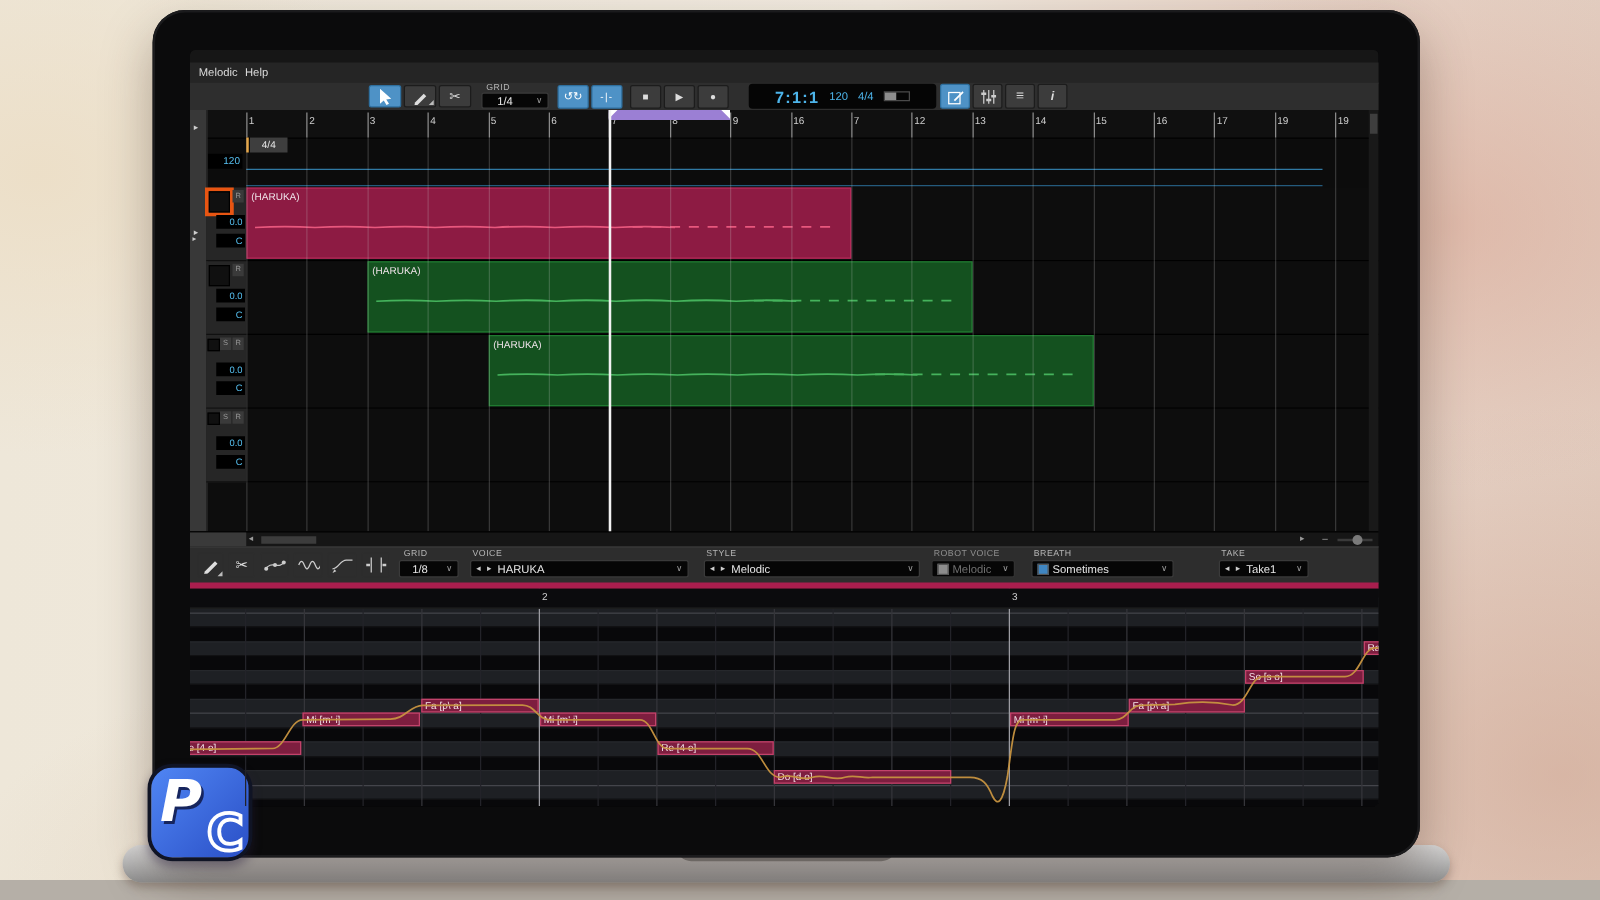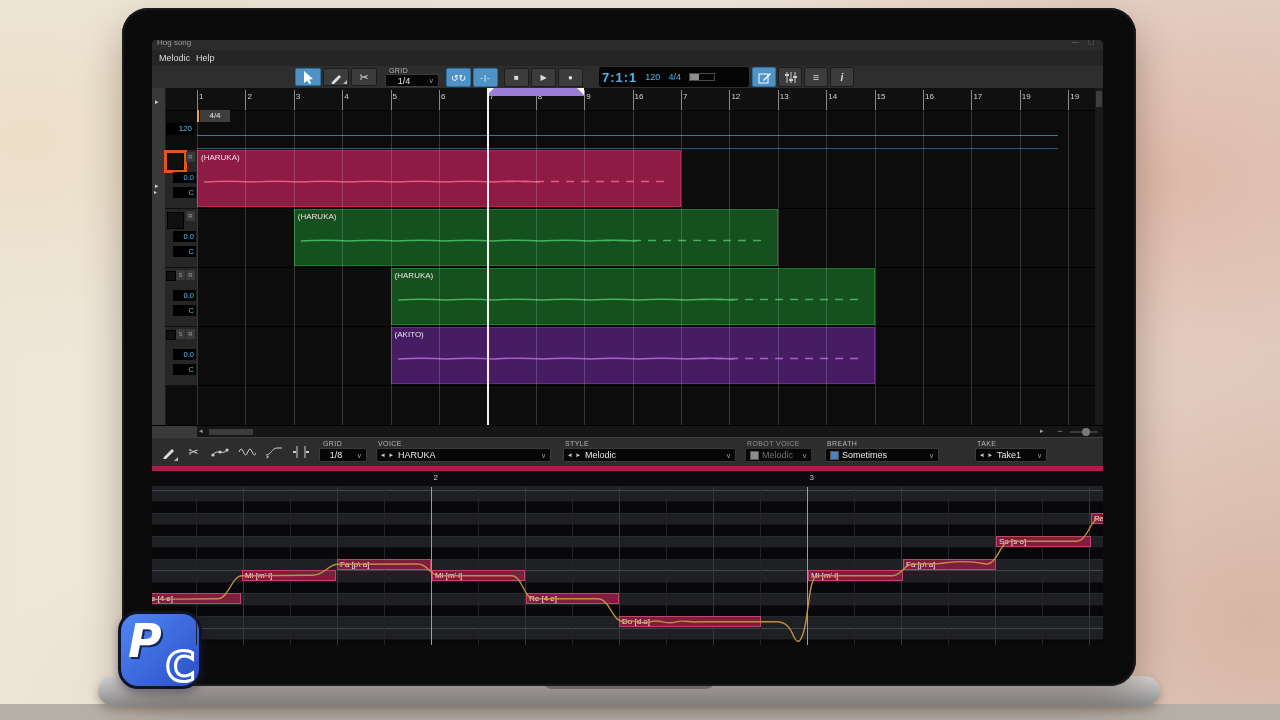--- a/index.html
+++ b/index.html
@@ -46,25 +46,20 @@
 <div id="desk-strip"></div>
 
 <div id="laptop-base">
   <div id="laptop-notch"></div>
 </div>
 
 <div id="laptop">
 <div id="screen">
 <div id="app">
 
-  <div class="abs" style="left:0;top:0;width:951px;height:10px;background:#2b2b2b;overflow:hidden;">
-    <div class="abs" style="left:5px;top:-2px;font-size:8px;color:#9a9a9a;">Hog song</div>
-    <div class="abs" style="left:920px;top:-2px;font-size:7px;color:#777;">—</div>
-    <div class="abs" style="left:936px;top:-2px;font-size:7px;color:#777;">▢</div>
-  </div>
 
   <div class="abs" style="left:0;top:10px;width:951px;height:16px;background:#252525;border-bottom:1px solid #1a1a1a;">
     <div class="abs" style="left:7px;top:3px;font-size:9px;color:#dcdcdc;">Melodic</div>
     <div class="abs" style="left:44px;top:3px;font-size:9px;color:#dcdcdc;">Help</div>
   </div>
 
   <div class="abs" style="left:0;top:26px;width:951px;height:22px;background:#2e2e2e;border-bottom:1px solid #151515;">
     <div class="btn blue" style="left:143px;top:2px;width:26px;height:18px;">
       <svg width="12" height="13">
               <polygon points="2,0 2,12 5,9.4 7.2,13 9.2,12 7,8.6 11,8" fill="#fff"></polygon>
@@ -84,21 +79,21 @@
       <span class="chev">∨</span>
     </div>
 
     <div class="btn blue" style="left:294px;top:2px;width:25px;height:19px;font-size:9px;">↺↻</div>
     <div class="btn blue" style="left:321px;top:2px;width:25px;height:19px;font-size:8px;letter-spacing:1px;">-|-</div>
 
     <div class="btn" style="left:352px;top:2px;width:25px;height:19px;font-size:8px;">■</div>
     <div class="btn" style="left:379px;top:2px;width:25px;height:19px;font-size:8px;">▶</div>
     <div class="btn" style="left:406px;top:2px;width:25px;height:19px;font-size:8px;">●</div>
 
-    <div class="abs" style="left:447px;top:1px;width:150px;height:20px;background:#050505;border-radius:3px;display:flex;align-items:center;gap:8px;padding:0 3px;box-sizing:border-box;">
+    <div class="abs" style="left:447px;top:1px;width:150px;height:20px;background:#050505;border-radius:3px;display:flex;align-items:center;gap:8px;padding:0 21px;box-sizing:border-box;">
       <span class="lcdtxt" style="font-size:13px;font-weight:bold;letter-spacing:1px;">7:1:1</span>
       <span class="lcdtxt" style="font-size:9px;">120</span>
       <span class="lcdtxt" style="font-size:9px;">4/4</span>
       <span style="width:24px;height:6px;border:1px solid #4a4a4a;display:inline-block;">
         <span style="display:block;width:9px;height:100%;background:#8d8d8d;"></span>
       </span>
     </div>
 
     <div class="btn blue" style="left:600px;top:1px;width:24px;height:20px;">
       <svg width="13" height="13">
@@ -186,27 +181,20 @@
             <svg width="484" height="57" style="position: absolute; left: 0px; top: 0px;">
               <path d="M 6 31 q 24 -1.6 48 0 q 24 -1.6 48 0 q 24 -1.6 48 0 q 24 -1.6 48 0 q 24 -1.6 48 0 q 24 -1.6 48 0 q 24 -1.6 48 0" fill="none" stroke="#45b35c" stroke-width="1.4"></path>
               <path d="M 308.08 30.5 L 469.47999999999996 30.5" fill="none" stroke="#45b35c" stroke-width="1.4" stroke-dasharray="8 7"></path>
             </svg>
           </div>
           <div style="position: absolute; left: 238.6px; top: 180px; width: 484px; height: 57px; background: rgb(20, 81, 31); border: 1px solid rgb(31, 122, 48); box-sizing: border-box; z-index: 2; overflow: hidden;">
             <div style="position: absolute; left: 3px; top: 2px; font-size: 8px; color: rgb(238, 226, 232);">(HARUKA)</div>
             <svg width="484" height="57" style="position: absolute; left: 0px; top: 0px;">
               <path d="M 6 31 q 24 -1.6 48 0 q 24 -1.6 48 0 q 24 -1.6 48 0 q 24 -1.6 48 0 q 24 -1.6 48 0 q 24 -1.6 48 0 q 24 -1.6 48 0" fill="none" stroke="#45b35c" stroke-width="1.4"></path>
               <path d="M 308.08 30.5 L 469.47999999999996 30.5" fill="none" stroke="#45b35c" stroke-width="1.4" stroke-dasharray="8 7"></path>
-            </svg>
-          </div>
-          <div style="position: absolute; left: 238.6px; top: 239px; width: 484px; height: 57px; background: rgb(70, 29, 99); border: 1px solid rgb(103, 48, 143); box-sizing: border-box; z-index: 2; overflow: hidden;">
-            <div style="position: absolute; left: 3px; top: 2px; font-size: 8px; color: rgb(238, 226, 232);">(AKITO)</div>
-            <svg width="484" height="57" style="position: absolute; left: 0px; top: 0px;">
-              <path d="M 6 31 q 24 -1.6 48 0 q 24 -1.6 48 0 q 24 -1.6 48 0 q 24 -1.6 48 0 q 24 -1.6 48 0 q 24 -1.6 48 0 q 24 -1.6 48 0" fill="none" stroke="#b15ccc" stroke-width="1.4"></path>
-              <path d="M 308.08 30.5 L 469.47999999999996 30.5" fill="none" stroke="#b15ccc" stroke-width="1.4" stroke-dasharray="8 7"></path>
             </svg>
           </div>
           <div style="position: absolute; left: 45px; top: 22px; width: 1px; height: 315px; background: rgba(205, 205, 205, 0.22); z-index: 3;"></div>
           <div style="position: absolute; left: 93.4px; top: 22px; width: 1px; height: 315px; background: rgba(205, 205, 205, 0.22); z-index: 3;"></div>
           <div style="position: absolute; left: 141.8px; top: 22px; width: 1px; height: 315px; background: rgba(205, 205, 205, 0.22); z-index: 3;"></div>
           <div style="position: absolute; left: 190.2px; top: 22px; width: 1px; height: 315px; background: rgba(205, 205, 205, 0.22); z-index: 3;"></div>
           <div style="position: absolute; left: 238.6px; top: 22px; width: 1px; height: 315px; background: rgba(205, 205, 205, 0.22); z-index: 3;"></div>
           <div style="position: absolute; left: 287px; top: 22px; width: 1px; height: 315px; background: rgba(205, 205, 205, 0.22); z-index: 3;"></div>
           <div style="position: absolute; left: 335.4px; top: 22px; width: 1px; height: 315px; background: rgba(205, 205, 205, 0.22); z-index: 3;"></div>
           <div style="position: absolute; left: 383.8px; top: 22px; width: 1px; height: 315px; background: rgba(205, 205, 205, 0.22); z-index: 3;"></div>

